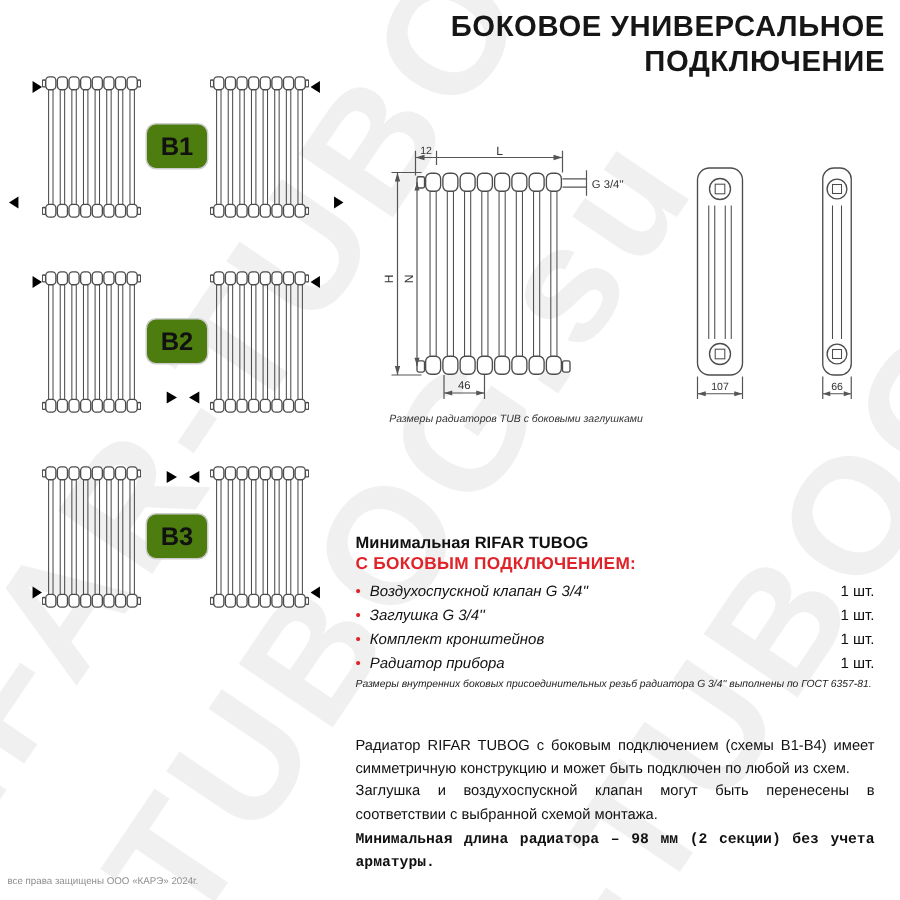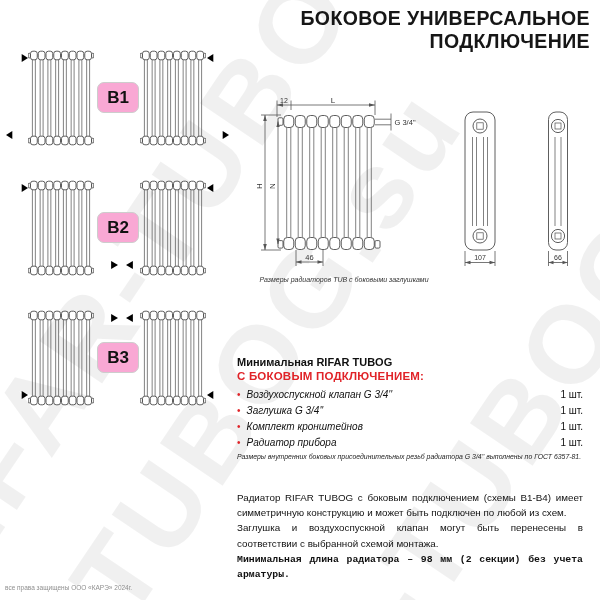--- a/index.html
+++ b/index.html
@@ -16,21 +16,21 @@
   .content{position:absolute;inset:0;z-index:1;}
   
   .page-title{position:absolute;top:7px;right:10px;text-align:right;
       font-size:19.5px;font-weight:800;line-height:1.2;letter-spacing:0.4px;color:#161616;}
   
   .scheme-row{position:absolute;left:5px;width:225px;height:96px;}
   .row-b1{top:50px}.row-b2{top:180px}.row-b3{top:310px}.row-b4{top:443px}
   .rad{position:absolute;top:0;width:66px;height:96px;}
   .rad-left{left:23px}.rad-right{left:135px}
   .scheme-label{position:absolute;left:92px;top:32px;width:40px;height:29px;
-      border:1.5px solid #cdcdcd;border-radius:7px;background:#f9a8d4;
+      border:1.5px solid #cdcdcd;border-radius:7px;background:#4d7c0f;
       display:flex;align-items:center;justify-content:center;
       font-weight:700;font-size:17px;color:#111;}
   .ar{position:absolute;height:10px;}
   .ar svg{width:100%;height:100%;display:block;}
   .pl svg{transform:scaleX(-1);}
   .red{color:var(--red,#e02328);}
   .blue{color:var(--blue,#2e7cc3);}
   .tl{left:1px;top:3px;width:22px}  .tr{left:202px;top:3px;width:22px}
   .bl{left:1px;top:80px;width:22px} .br{left:202px;top:80px;width:22px}
   .bcl{left:89px;top:80px;width:24px}.bcr{left:121px;top:80px;width:24px}

